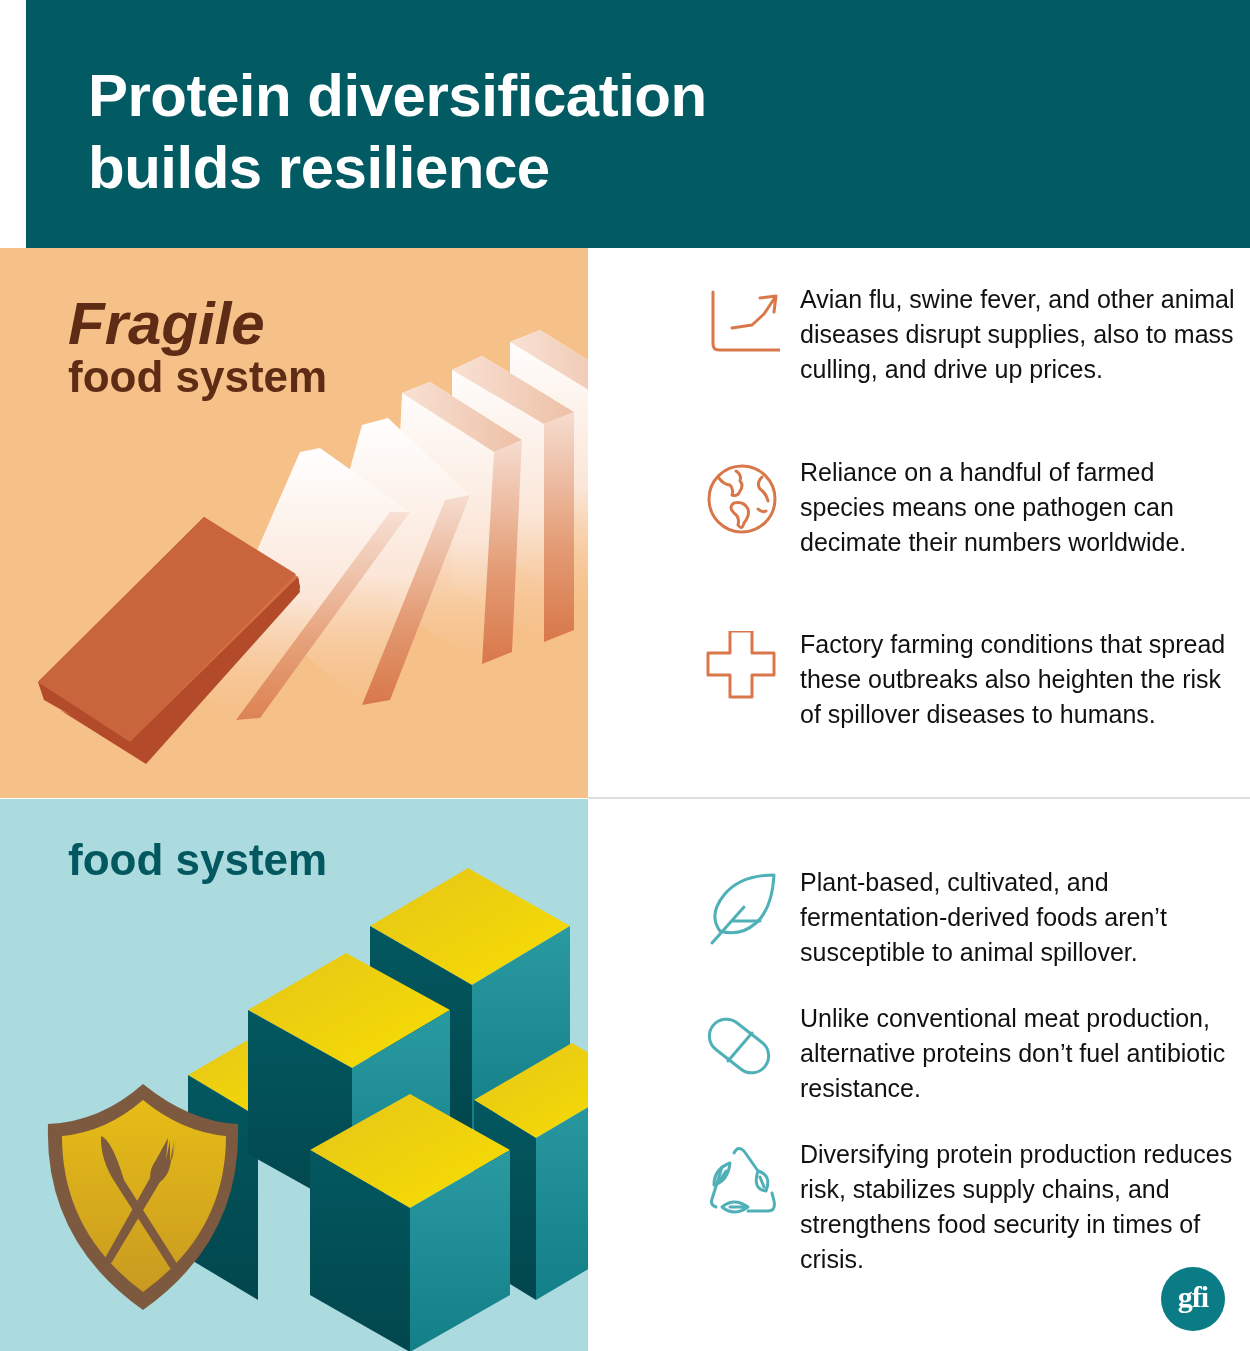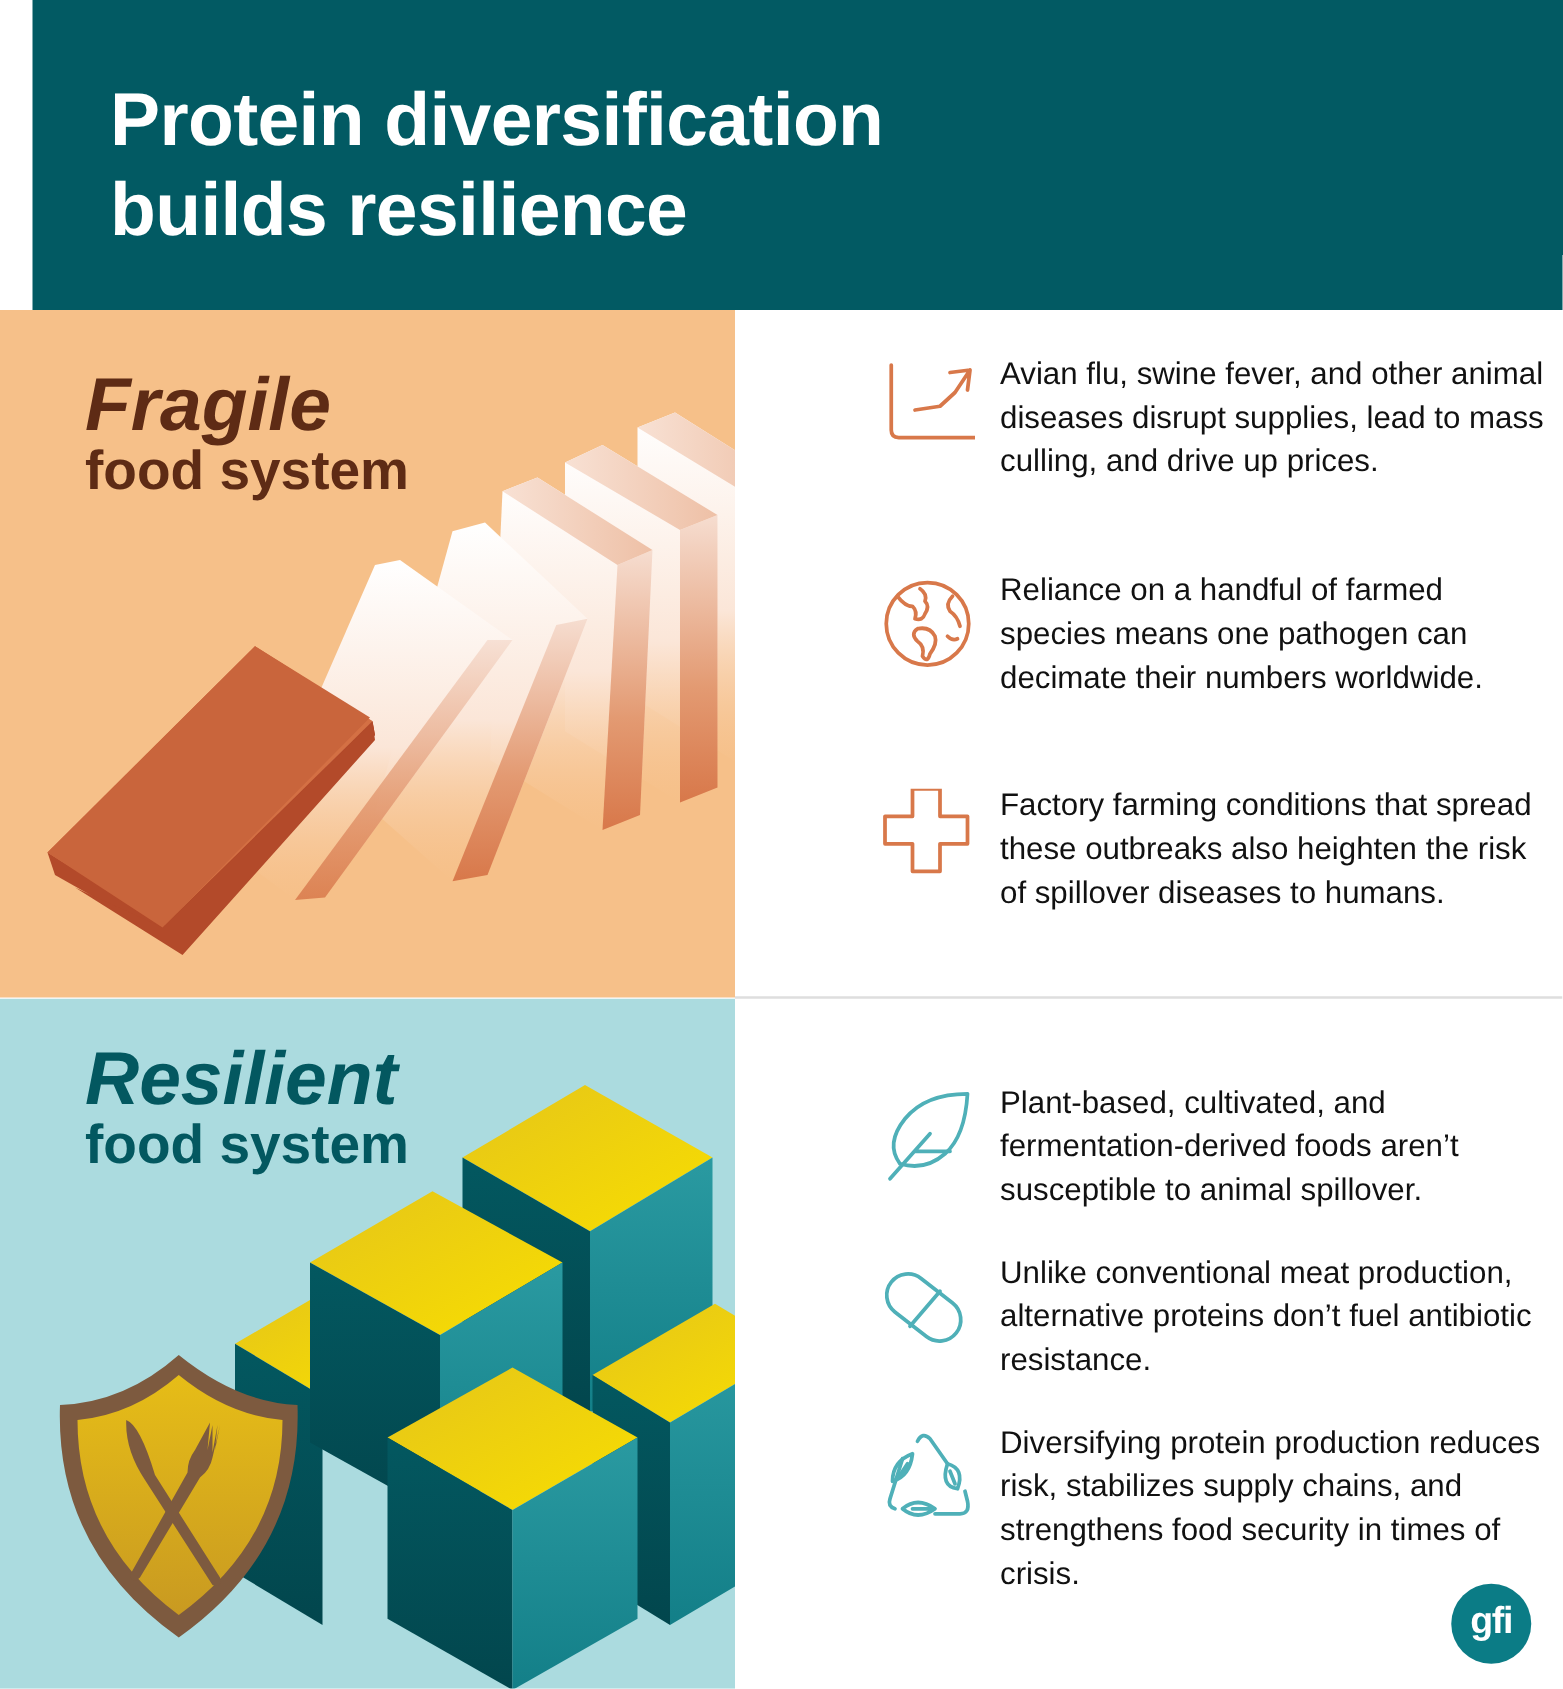--- a/index.html
+++ b/index.html
@@ -56,21 +56,21 @@
     font-family: "Liberation Sans", sans-serif; font-size: 25px; line-height: 35px;
     color: #111111;
   }
 
   .logo {
     position: absolute; left: 1161px; top: 1267px; width: 64px; height: 64px;
     border-radius: 50%; background: #0b7c86;
     display: flex; align-items: center; justify-content: center;
   }
   .logo span {
-    color: #ffffff; font-family: Liberation Sans, sans-serif; font-weight: bold;
+    color: #ffffff; font-family: Liberation Serif, serif; font-weight: bold;
     font-size: 30px; letter-spacing: -1px; margin-top: -4px;
   }
 </style>
 </head>
 <body>
 
 <div class="header">
   <h1>Protein diversification builds resilience</h1>
 </div>
 
@@ -125,21 +125,21 @@
   </div>
 </div>
 
 <div class="divider"></div>
 
 <div class="item" style="top:282px;">
   <svg class="icon" viewBox="0 0 80 80">
     <path d="M13 6 V58 Q13 64 19 64 H80" fill="none" stroke="#d8784a" stroke-width="3" stroke-linecap="round"></path>
     <path d="M32 42 L52 39 L64 28 L76 10 M60 12 L76 10 L74 26" fill="none" stroke="#d8784a" stroke-width="3" stroke-linecap="round" stroke-linejoin="round"></path>
   </svg>
-  <div class="text">Avian flu, swine fever, and other animal diseases disrupt supplies, lead to mass culling, and drive up prices.</div>
+  <div class="text">Avian flu, swine fever, and other animal diseases disrupt supplies, also to mass culling, and drive up prices.</div>
 </div>
 
 <div class="item" style="top:455px;">
   <svg class="icon" viewBox="0 0 80 80">
     <circle cx="42" cy="40" r="33" fill="none" stroke="#d8784a" stroke-width="3"></circle>
     <path d="M18 18 Q24 26 30 26 Q34 30 32 36 Q38 38 40 32 Q44 26 40 22 Q42 16 36 12 M34 44 Q28 48 34 54 Q40 58 38 66 Q42 72 44 64 Q50 56 48 50 Q44 42 34 44 M62 18 Q56 24 60 30 Q66 34 68 42 M58 50 Q62 54 66 52" fill="none" stroke="#d8784a" stroke-width="3" stroke-linecap="round" stroke-linejoin="round"></path>
   </svg>
   <div class="text">Reliance on a handful of farmed species means one pathogen can decimate their numbers worldwide.</div>
 </div>
 
@@ -191,21 +191,20 @@
     <polygon points="410,1208 510,1150 510,1295 410,1352" fill="url(#cubeR)"></polygon>
 
     <g>
       <path d="M48 1124 Q100 1122 143 1084 Q190 1122 238 1124 Q242 1240 143 1310 Q44 1240 48 1124 Z" fill="#7d5a3f"></path>
       <path d="M62 1136 Q106 1132 143 1100 Q182 1132 226 1136 Q226 1232 143 1292 Q62 1232 62 1136 Z" fill="url(#shieldFill)"></path>
       <path d="M101 1136 Q112 1140 124 1180 L176 1262 Q178 1270 170 1268 L116 1184 Q100 1160 101 1136 Z" fill="#7d5a3f"></path>
       <path d="M176 1140 L170 1166 Q168 1176 160 1182 L112 1262 Q106 1268 104 1260 L150 1178 Q150 1168 156 1160 L168 1138 L166 1160 L170 1140 L170 1162 L174 1140 L172 1160 Z" fill="#7d5a3f"></path>
     </g>
   </svg>
   <div class="panel-title resilient-title" style="top:36px;">
-    <span class="big">Resilient</span>
     <span class="small">food system</span>
   </div>
 </div>
 
 <div class="item" style="top:865px;">
   <svg class="icon" viewBox="0 0 80 80">
     <path d="M74 6 Q40 6 24 26 Q8 46 20 62 Q40 68 56 54 Q72 40 74 6 Z" fill="none" stroke="#4fb0b8" stroke-width="3" stroke-linejoin="round"></path>
     <path d="M12 74 L44 38 M32 52 H60" fill="none" stroke="#4fb0b8" stroke-width="3" stroke-linecap="round"></path>
   </svg>
   <div class="text">Plant-based, cultivated, and fermentation-derived foods aren’t susceptible to animal spillover.</div>

